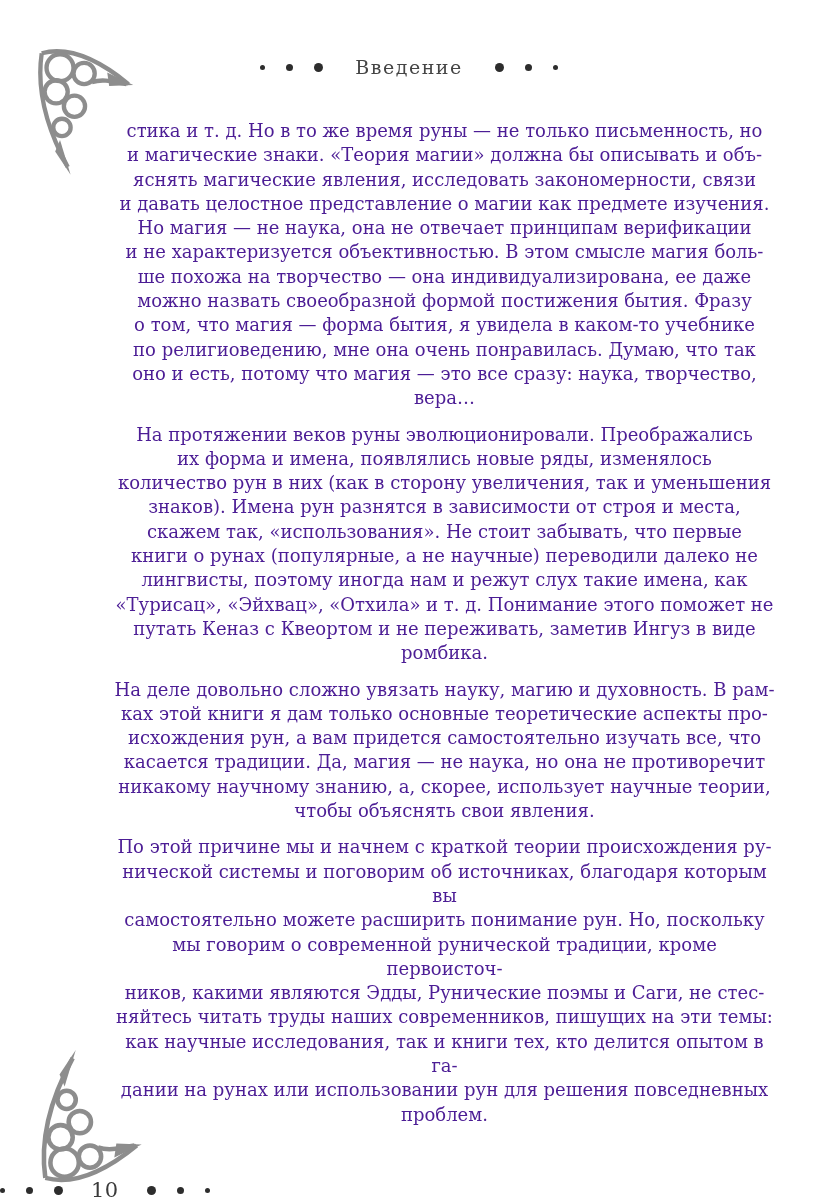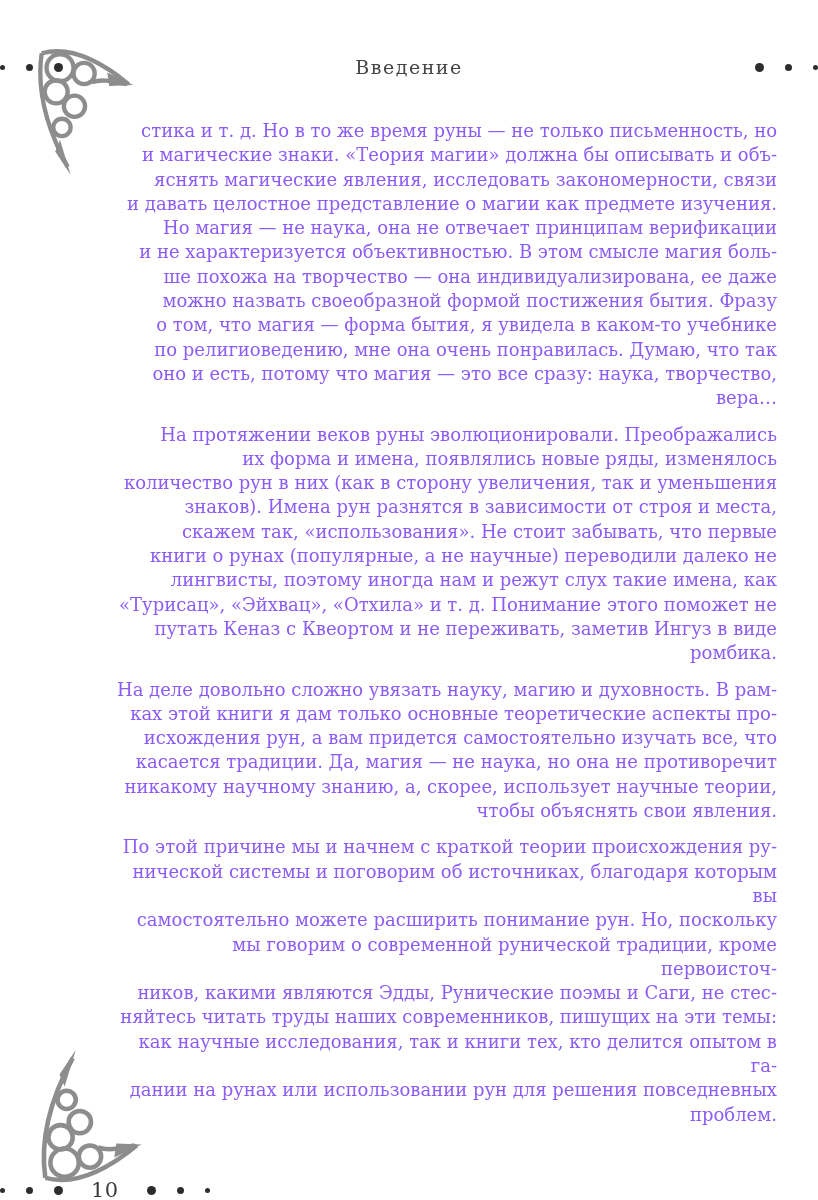--- a/index.html
+++ b/index.html
@@ -13,43 +13,43 @@
   .page { position: absolute; inset: 0; }
 
   
   .corner { position: absolute; }
   .corner-top { left: 34px; top: 44px; width: 106px; height: 138px; }
   .corner-bottom { left: 30px; top: 1044px; width: 126px; height: 142px; transform: scaleY(-1); }
 
   
   .running-head {
     position: absolute; top: 56px; left: 0; right: 0;
-    display: flex; justify-content: space-between; align-items: center;
+    display: flex; justify-content: center; align-items: center;
     gap: 26px;
   }
   .dots { display: flex; align-items: center; gap: 21px; }
   .dot { display: inline-block; border-radius: 50%; background: #2d2d2d; }
   .dot.s { width: 5px; height: 5px; }
   .dot.m { width: 7px; height: 7px; }
   .dot.l { width: 9px; height: 9px; }
   .head-title {
     font-size: 19px; color: #454545; letter-spacing: 1.5px;
     padding: 0 6px;
   }
 
   
   .text-block {
     position: absolute; left: 112px; top: 119px; width: 665px;
   }
   .para {
     margin: 0 0 12px 0;
     font-size: 18px; line-height: 24.3px;
-    color: #8b5cf6;
+    color: #4c1d95;
     white-space: pre-line;
-    text-align: right;
+    text-align: center;
   }
 
   
   .page-footer {
     position: absolute; top: 1178px; left: 0; right: 0;
     display: flex; justify-content: flex-start; align-items: center;
     gap: 28px;
   }
   .page-number { font-size: 21px; color: #3a3a3a; letter-spacing: 0.5px; }
 </style>

